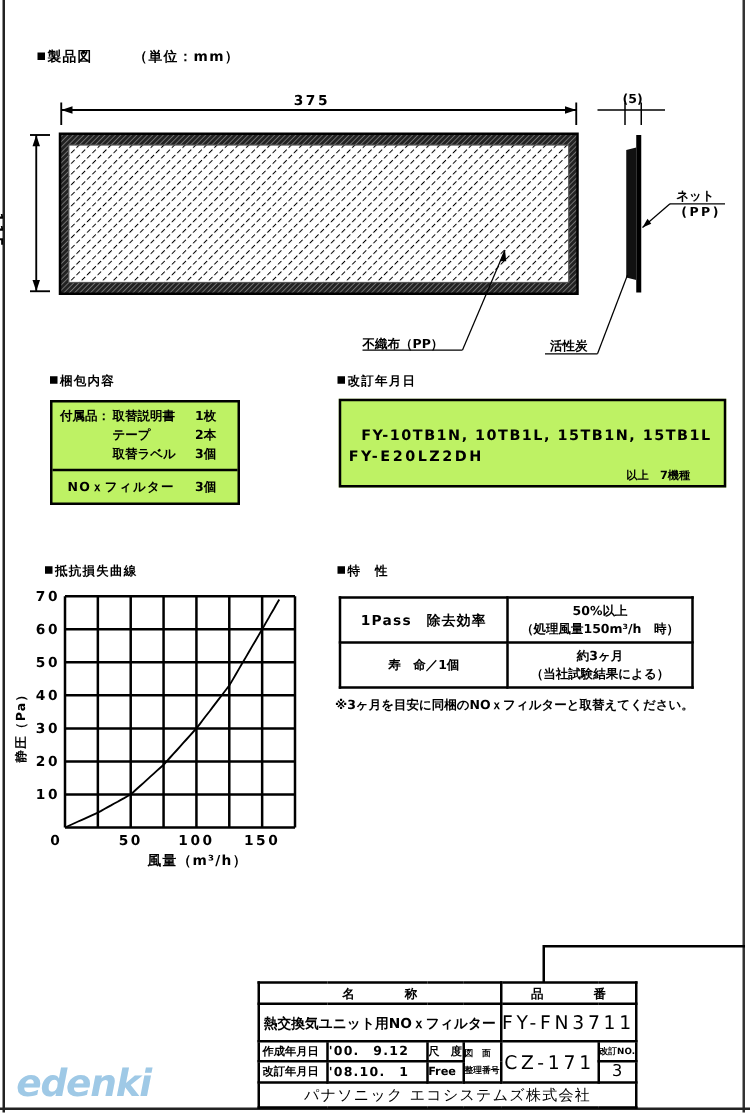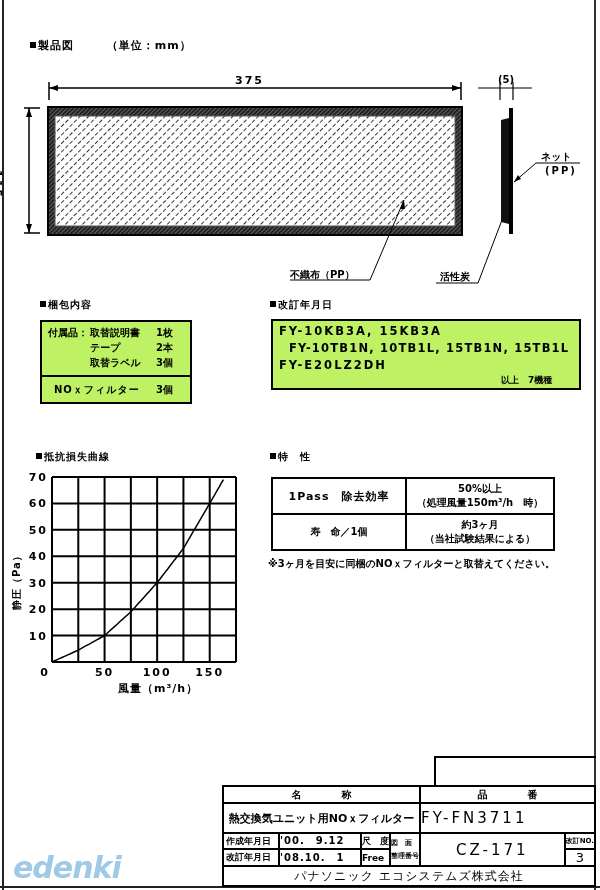--- a/index.html
+++ b/index.html
@@ -98,21 +98,20 @@
   <div class="abs small" style="left:114px; top:34px;">3個</div>
   <div class="abs" style="left:0; top:53px; width:148px; height:2px; background:#000;"></div>
   <div class="abs small" style="left:12px; top:61px; letter-spacing:1px;">NOｘフィルター</div>
   <div class="abs small" style="left:114px; top:61px;">3個</div>
 </div>
 
 <div class="abs heading" style="left:270px; top:298px; font-size:10px;">
   <span class="sq"></span><span>改訂年月日</span>
 </div>
 <div class="abs box" style="left:271px; top:319px; width:310px; height:71px;">
-  <div class="abs mono" style="left:6px; top:3px; font-size:11.5px;">FY-10KB3A, 15KB3A</div>
   <div class="abs mono" style="left:16px; top:20px; font-size:11.5px; letter-spacing:1.2px;">FY-10TB1N, 10TB1L, 15TB1N, 15TB1L</div>
   <div class="abs mono" style="left:6px; top:37px; font-size:11.5px;">FY-E20LZ2DH</div>
   <div class="abs small" style="left:228px; top:53px; font-size:9px;">以上　7機種</div>
 </div>
 
 <div class="abs heading" style="left:36px; top:450px; font-size:10px;">
   <span class="sq"></span><span>抵抗損失曲線</span>
 </div>
 <svg class="abs" style="left:0; top:470px;" width="260" height="230">
   <g stroke="#000" stroke-width="2" fill="none" id="grid">
@@ -171,21 +170,21 @@
       <div>約3ヶ月</div>
       <div>（当社試験結果による）</div>
     </td>
   </tr>
 </tbody>
   </table>
 <div class="abs small" style="left:268px; top:557px; font-size:10px;">※3ヶ月を目安に同梱のNOｘフィルターと取替えてください。</div>
 
 <div class="abs" style="left:435px; top:756px; width:161px; height:2px; background:#000;"></div>
 <div class="abs" style="left:434px; top:756px; width:2px; height:30px; background:#000;"></div>
-<table class="tb" style="left:222px; top:785px; width:374px;border-radius:28px;">
+<table class="tb" style="left:206px; top:785px; width:304px;border-radius:28px;">
   <tbody>
       <tr style="height:17px;">
     <td colspan="4" style="text-align:center; font-size:10px;">名　　　　称</td>
     <td colspan="2" style="text-align:center; font-size:10px;">品　　　　番</td>
   </tr>
   <tr style="height:30px;">
     <td colspan="4" style="text-align:center; font-size:11px;">熱交換気ユニット用NOｘフィルター</td>
     <td colspan="2" style="text-align:left; font-size:15px; font-weight:normal; letter-spacing:3px;">FY-FN3711</td>
   </tr>
   <tr style="height:14px;">

